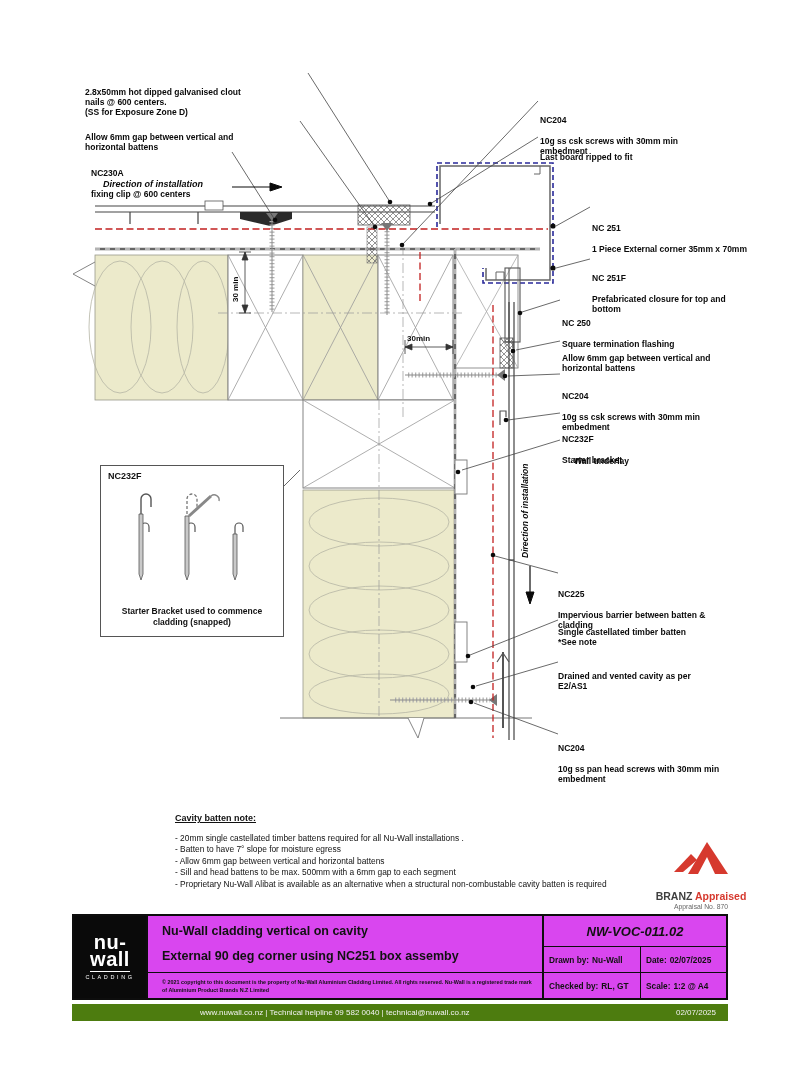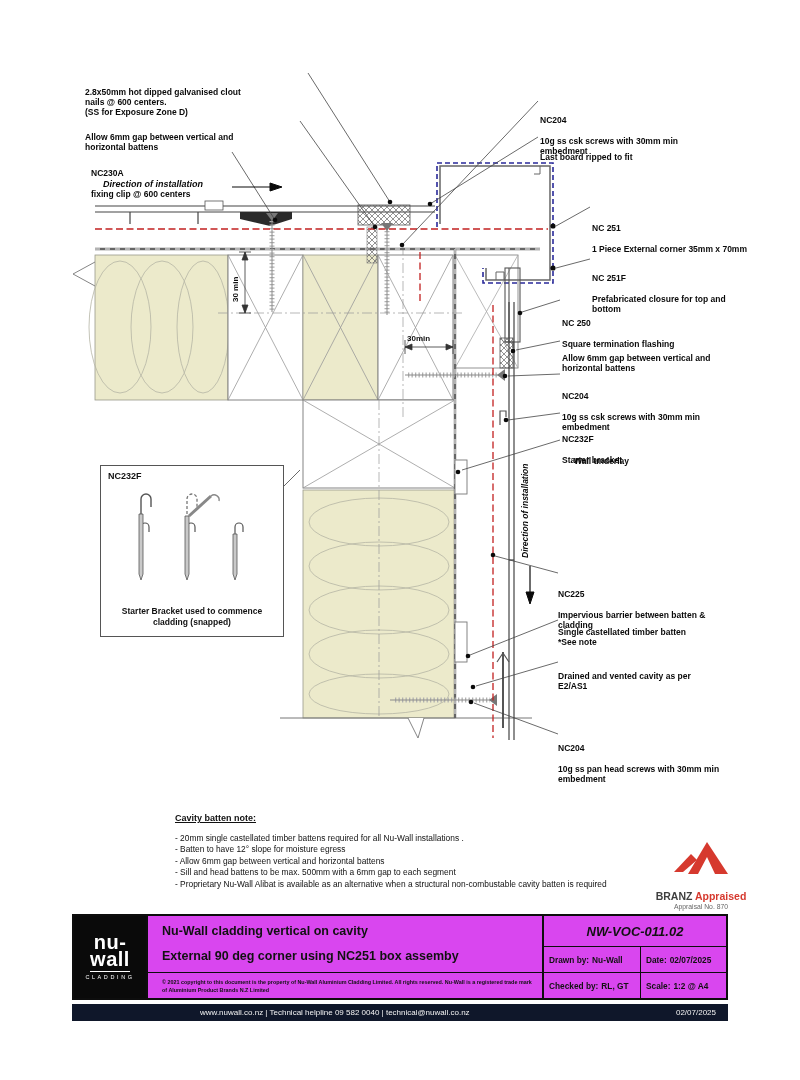--- a/index.html
+++ b/index.html
@@ -53,21 +53,21 @@
            font-weight:bold;line-height:1.5;color:#111;}
   .tb-right{width:182px;display:flex;flex-direction:column;}
   .tb-num{height:30px;display:flex;align-items:center;justify-content:center;
           font-size:13px;font-weight:bold;border-bottom:1.5px solid #0d0d0d;font-style:italic;}
   .tb-row{flex:1;display:flex;font-size:8.3px;font-weight:bold;}
   .tb-row.mid{border-bottom:1.5px solid #0d0d0d;}
   .tb-cell{display:flex;align-items:center;gap:3px;padding:0 5px;box-sizing:border-box;}
   .tb-cell.c1{width:97px;border-right:1.5px solid #0d0d0d;}
   .tb-cell.c2{flex:1;}
   
-  .footer{position:absolute;left:72px;top:1004px;width:656px;height:17px;background:#0f172a;}
+  .footer{position:absolute;left:72px;top:1004px;width:656px;height:17px;background:#4d7c0f;}
   .footer-contact{position:absolute;left:128px;top:4px;font-size:8px;color:#f2f2f2;}
   .footer-date{position:absolute;right:12px;top:4px;font-size:8px;color:#f2f2f2;}
 </style>
 </head>
 <body>
 
 <div class="page">
 
   <div class="abs" style="left:0;top:0;">
   <svg width="800" height="810" viewBox="0 0 800 810" xmlns="http://www.w3.org/2000/svg">
@@ -340,21 +340,21 @@
       <path d="M120,48 v-7 a4,4 0 0 1 8,0 v5" fill="none" stroke="#555" stroke-width="1.2"></path>
       <polygon points="118,48 122,48 122,88 120,94 118,88" fill="#c9c9c9" stroke="#555" stroke-width="0.8"></polygon>
     </svg>
     <div class="detail-caption">Starter Bracket used to commence
 cladding (snapped)</div>
   </div>
 
   <div class="notes">
     <div class="notes-title">Cavity batten note:</div>
     <div class="note-line">- 20mm single castellated timber battens required for all Nu-Wall installations .</div>
-    <div class="note-line">- Batten to have 12° slope for moisture egress</div>
+    <div class="note-line">- Batten to have 7° slope for moisture egress</div>
     <div class="note-line">- Allow 6mm gap between vertical and horizontal battens</div>
     <div class="note-line">- Sill and head battens to be max. 500mm with a 6mm gap to each segment</div>
     <div class="note-line">- Proprietary Nu-Wall Alibat is available as an alternative when a structural non-combustable cavity batten is required</div>
   </div>
 
   <div class="branz">
     <svg width="62" height="38" viewBox="0 0 62 38" style="margin:0 auto;display:block;">
       <polygon points="4,32 21,14 27,20 13,32" fill="#d6392e"></polygon>
       <polygon points="18,34 37,2 58,34 45,34 37,17 28,34" fill="#d6392e"></polygon>
       <polygon points="33,28 37,20 41,28" fill="#fff"></polygon>

